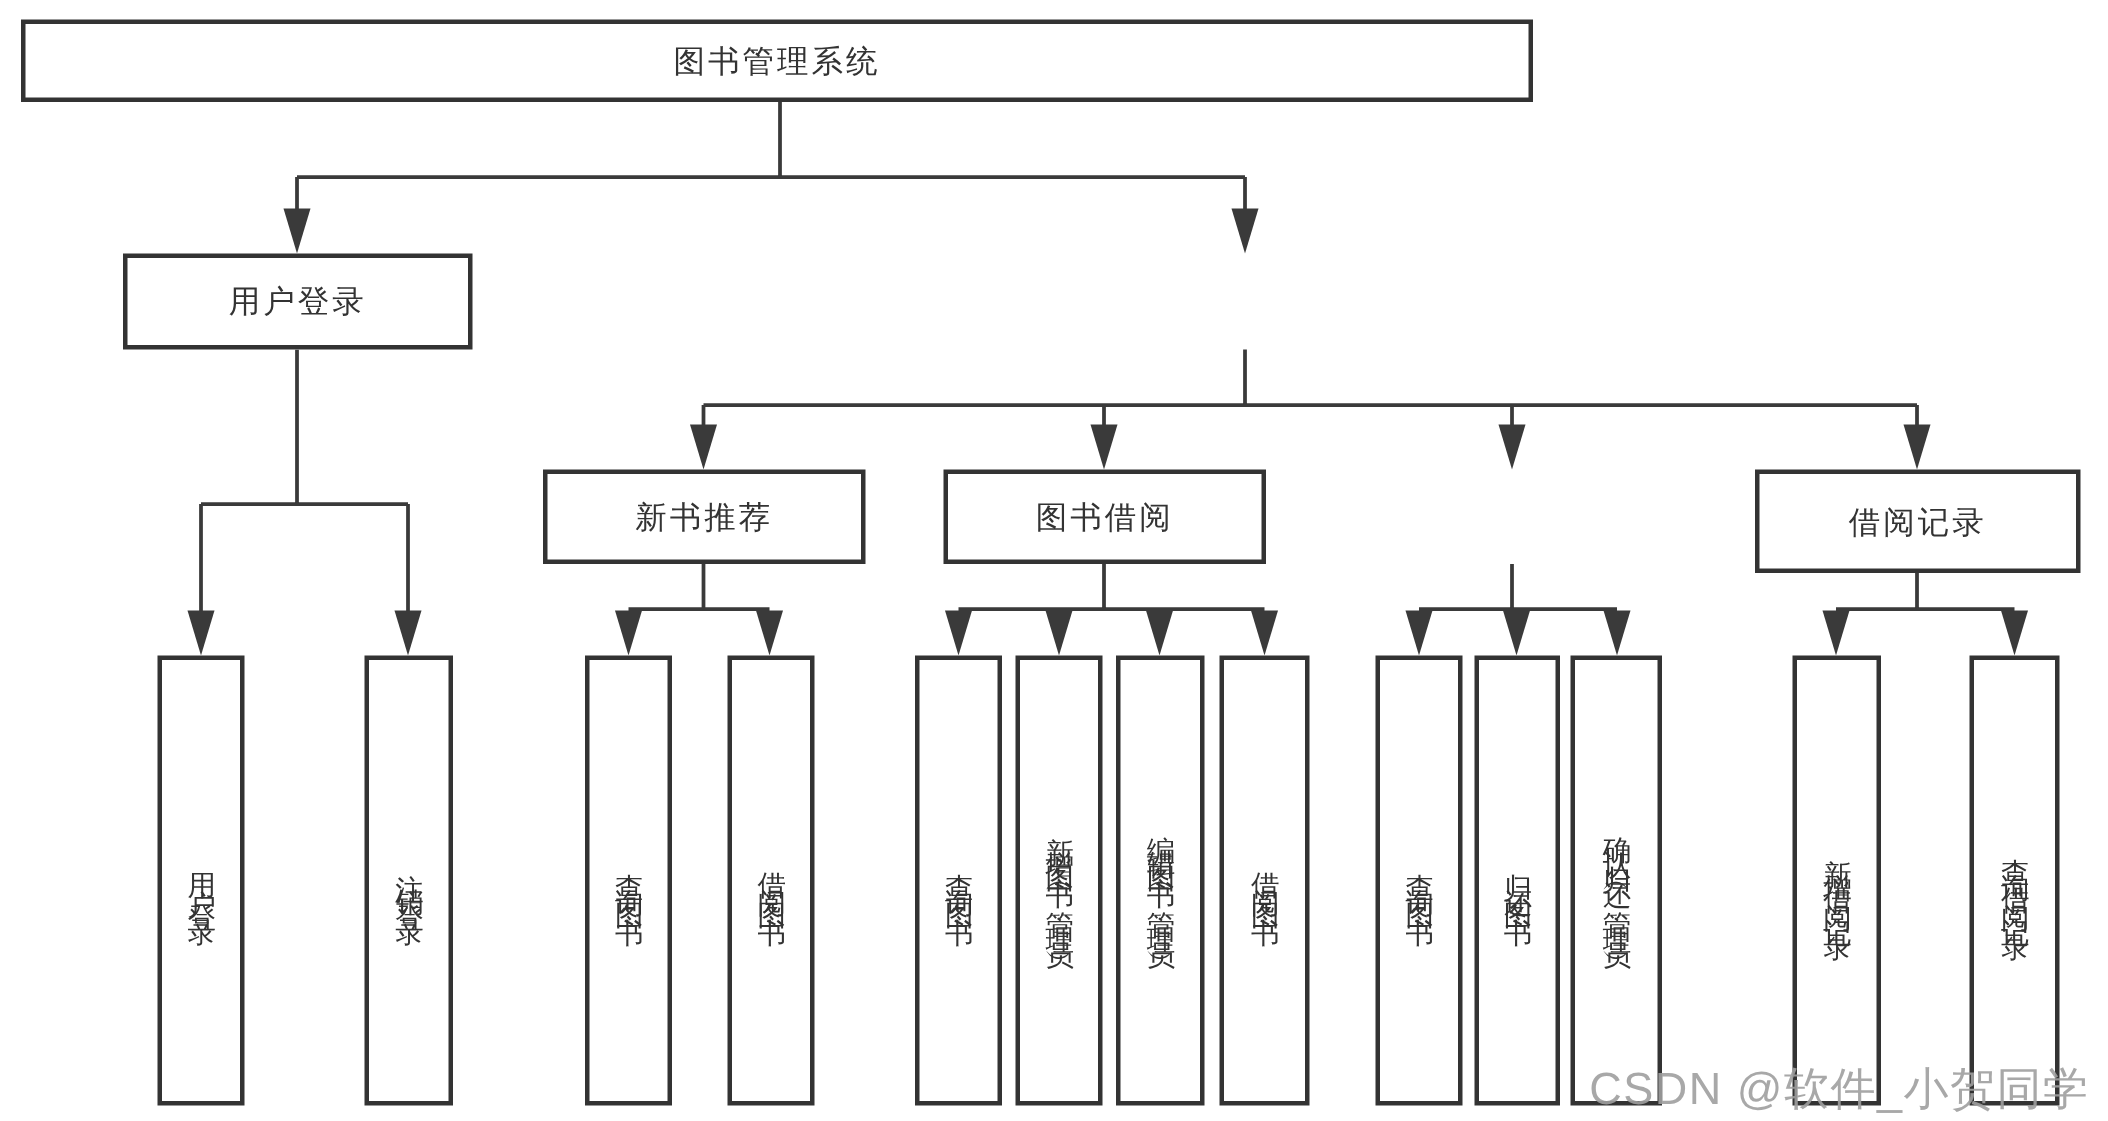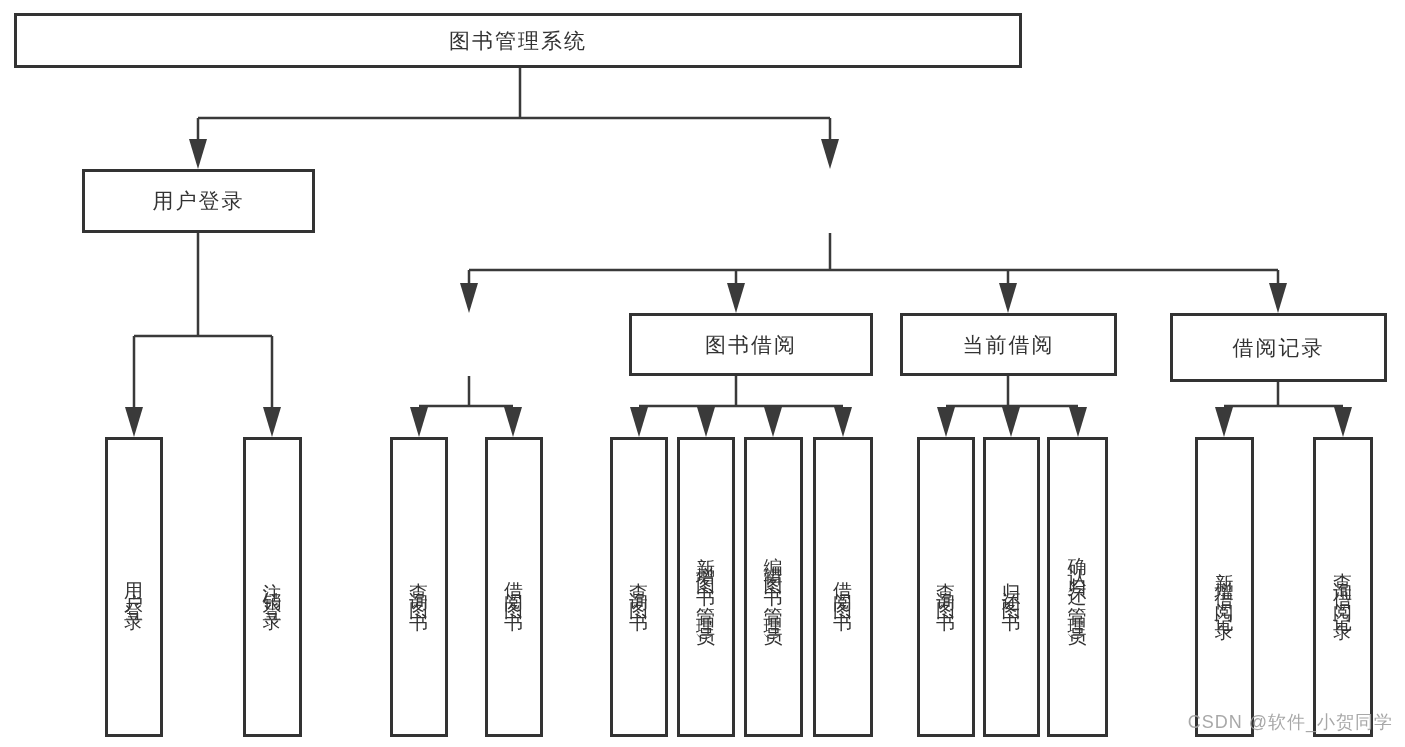--- a/index.html
+++ b/index.html
@@ -16,38 +16,38 @@
   .hnode { font-size:21px; letter-spacing:2px; white-space:nowrap; }
   .vnode .vtext {
     writing-mode:vertical-rl; text-orientation:mixed;
     font-size:19px; letter-spacing:10px; line-height:1; color:#333333;
   }
   
   .n-root            { left:14px;   top:13px;  width:1008px; height:55px;align-items:center; }
   .n-user-login      { left:82px;   top:169px; width:233px;  height:64px; }
   .n-book-mgmt       { left:712px;  top:169px; width:235px;  height:64px; }
   .n-new-books       { left:362px;  top:313px; width:215px;  height:63px; }
-  .n-book-borrow     { left:629px;  top:313px; width:244px;  height:63px; }
+  .n-book-borrow     { left:629px;  top:313px; width:215px;  height:63px; }
   .n-current-borrow  { left:900px;  top:313px; width:217px;  height:63px; }
   .n-borrow-records  { left:1170px; top:313px; width:217px;  height:69px; }
   .v1  { left:105px;  top:437px; width:58px; height:300px; }
   .v2  { left:243px;  top:437px; width:59px; height:300px; }
   .v3  { left:390px;  top:437px; width:58px; height:300px; }
   .v4  { left:485px;  top:437px; width:58px; height:300px; }
   .v5  { left:610px;  top:437px; width:58px; height:300px; }
   .v6  { left:677px;  top:437px; width:58px; height:300px; }
   .v7  { left:744px;  top:437px; width:59px; height:300px; }
   .v8  { left:813px;  top:437px; width:60px; height:300px; }
   .v9  { left:917px;  top:437px; width:58px; height:300px; }
   .v10 { left:983px;  top:437px; width:57px; height:300px; }
   .v11 { left:1047px; top:437px; width:61px; height:300px; }
   .v12 { left:1195px; top:437px; width:59px; height:300px; }
   .v13 { left:1313px; top:437px; width:60px; height:300px; }
   .watermark {
-    position:absolute; right:12px; bottom:13px; font-size:18px;
+    position:absolute; right:12px; bottom:0; font-size:30px;
     color:rgba(158,158,158,0.9); letter-spacing:1px; z-index:10; white-space:nowrap;
   }
 </style>
 </head>
 <body>
 
 <div class="stage">
 
   <svg class="edges" viewBox="0 0 1405 747" xmlns="http://www.w3.org/2000/svg">
     <g stroke="#3a3a3a" stroke-width="2.5" fill="none">
@@ -87,25 +87,25 @@
   </svg>
 
   <div class="node hnode n-root">
     <span>图书管理系统</span>
   </div>
 
   <div class="node hnode n-user-login">
     <span>用户登录</span>
   </div>
 
+  <div class="node hnode n-new-books">
+    <span>新书推荐</span>
+  </div>
   <div class="node hnode n-book-borrow">
     <span>图书借阅</span>
-  </div>
-  <div class="node hnode n-current-borrow">
-    <span>当前借阅</span>
   </div>
   <div class="node hnode n-borrow-records">
     <span>借阅记录</span>
   </div>
 
   <div class="node vnode v1">
     <span class="vtext">用户登录</span>
   </div>
   <div class="node vnode v2">
     <span class="vtext">注销登录</span>

